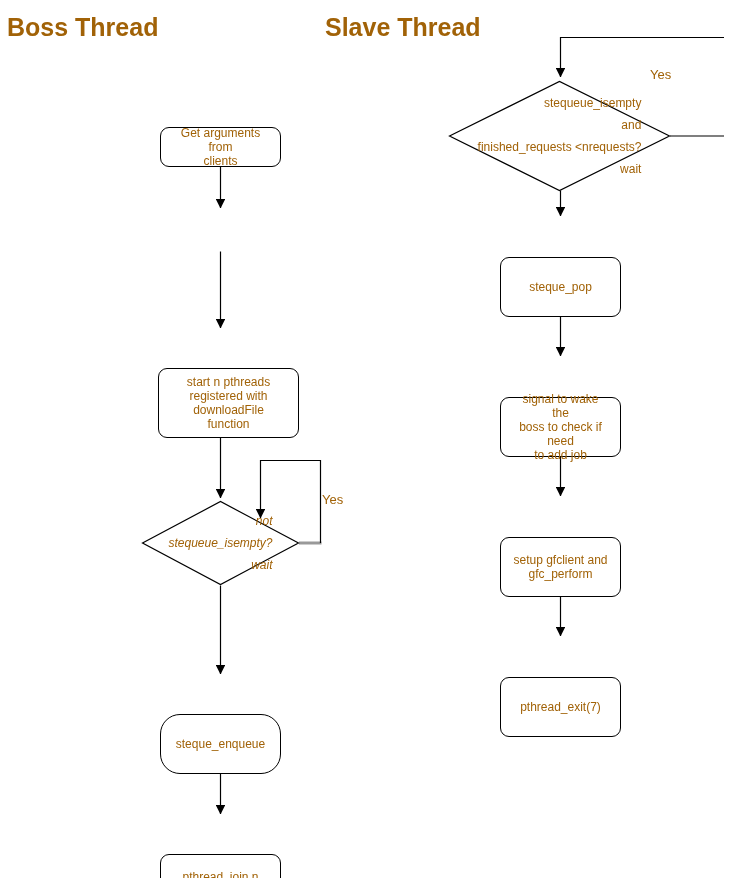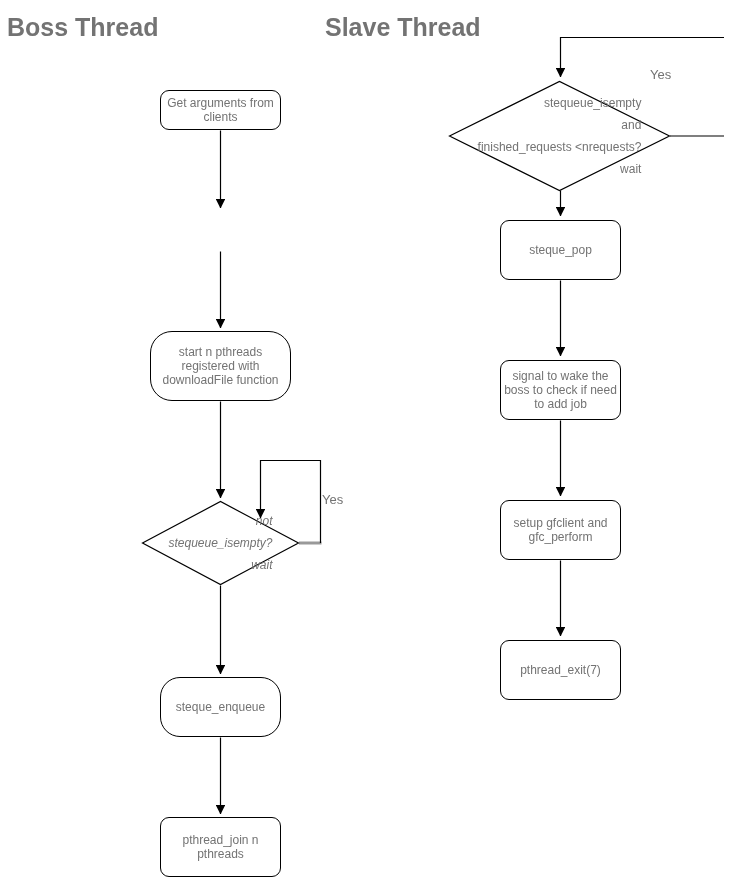--- a/index.html
+++ b/index.html
@@ -2,21 +2,21 @@
 <html><head>
 <meta charset="utf-8">
 <style>
   html, body { margin: 0; padding: 0; background: #ffffff; }
   #canvas {
     position: relative;
     width: 724px;
     height: 878px;
     background: #ffffff;
     font-family: "Liberation Sans", sans-serif;
-    color: #737373;
+    color: #a16207;
     overflow: hidden;
   }
   .col-title {
     position: absolute;
     font-size: 25px;
     font-weight: bold;
     line-height: 28px;
     white-space: nowrap;
   }
   .node {
@@ -26,21 +26,22 @@
     border: 1px solid #000000;
     border-radius: 9px;
     display: flex;
     align-items: center;
     justify-content: center;
     text-align: center;
     font-size: 12px;
     line-height: 14px;
     white-space: pre-line;
     z-index: 2;
-    padding: 2px;
+    padding: 12px;
+    margin-top: 37px;
   }
   .diamond {
     position: absolute;
     z-index: 2;
   }
   .diamond svg { position: absolute; left: 0; top: 0; overflow: visible; }
   .diamond .dlabel {
     position: absolute;
     left: 0; top: 0; right: 0; bottom: 0;
     display: flex;
@@ -95,21 +96,21 @@
     </g>
   </svg>
 
   <div class="col-title" style="left:7px; top:13px;">Boss Thread</div>
   <div class="col-title" style="left:325px; top:13px;">Slave Thread</div>
 
   <div class="node" style="left:160px; top:90px; width:121px; height:40px;">Get arguments from
 clients</div>
 
 
-  <div class="node" style="left:150px; top:331px; width:141px; height:70px;border-radius:22px;">start n pthreads
+  <div class="node" style="left:158px; top:331px; width:141px; height:70px;">start n pthreads
 registered with
 downloadFile  function</div>
 
   <div class="diamond" style="left:142px; top:501px; width:157px; height:84px;font-style:italic;">
     <svg width="157" height="84">
       <polygon points="0.5,42 78.5,0.5 156.5,42 78.5,83.5" fill="#ffffff" stroke="#000000" stroke-width="1.2"></polygon>
     </svg>
     <div class="dlabel">not
 stequeue_isempty?
 wait</div>

